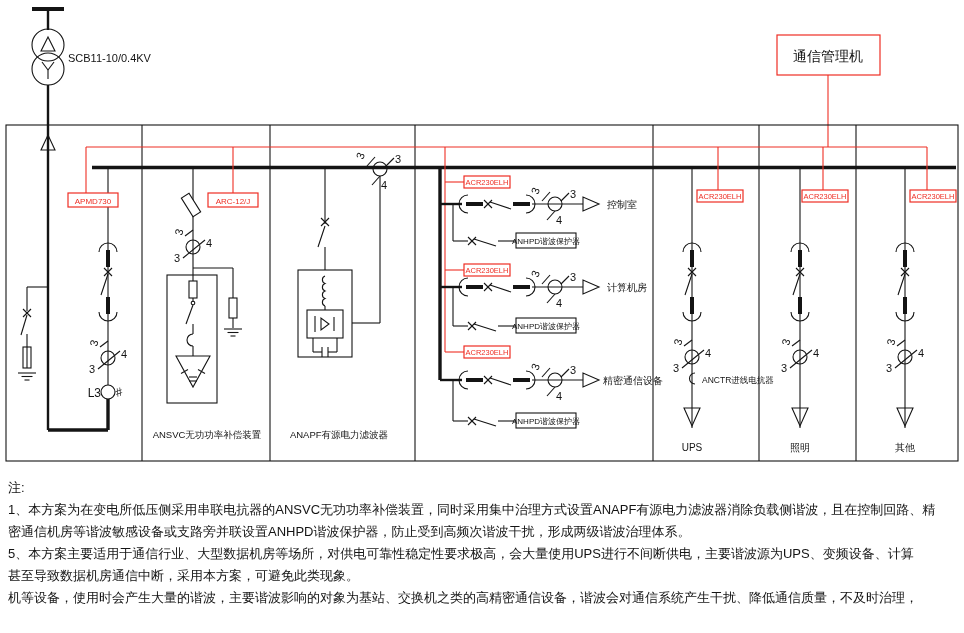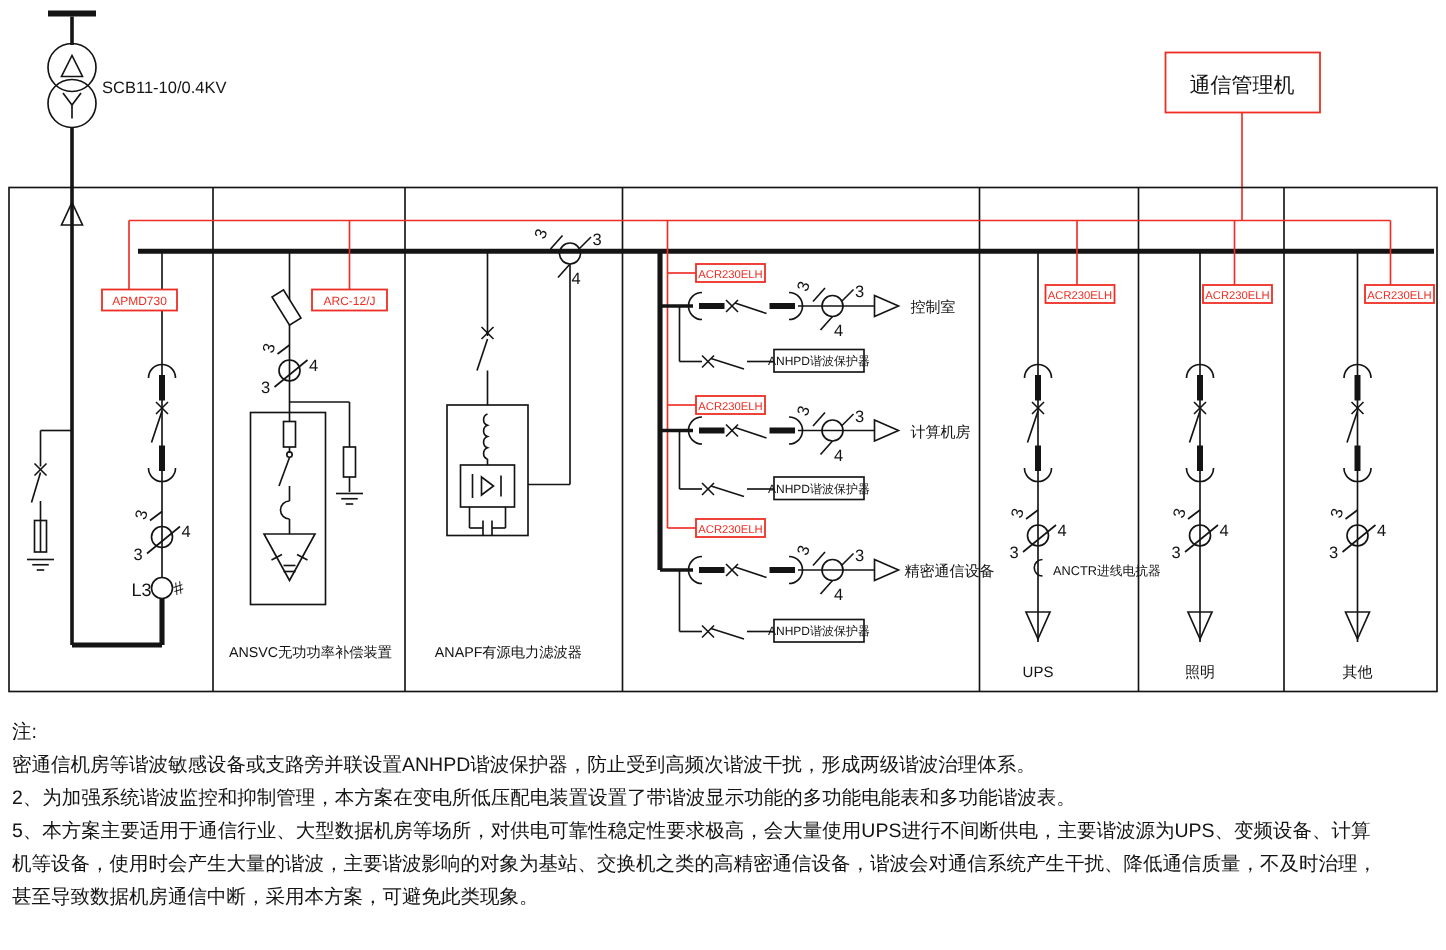--- a/index.html
+++ b/index.html
@@ -310,18 +310,18 @@
     <line class="k" x1="905" y1="167" x2="905" y2="408" stroke-width="1.4"></line>
     <use href="#brk-v" x="905" y="281"></use>
     <use href="#ct-v" x="905" y="357"></use>
     <use href="#arrow-down" x="905" y="408"></use>
     <text class="t" x="905" y="451" font-size="10" text-anchor="middle">其他</text>
   </g>
 </svg>
 
 <div class="notes">
   <div>注:</div>
+  <div>1、本方案为在变电所低压侧采用串联电抗器的ANSVC无功功率补偿装置，同时采用集中治理方式设置ANAPF有源电力滤波器消除负载侧谐波，且在控制回路、精</div>
   <div>密通信机房等谐波敏感设备或支路旁并联设置ANHPD谐波保护器，防止受到高频次谐波干扰，形成两级谐波治理体系。</div>
-  <div>2、为加强系统谐波监控和抑制管理，本方案在变电所低压配电装置设置了带谐波显示功能的多功能电能表和多功能谐波表。</div>
   <div>5、本方案主要适用于通信行业、大型数据机房等场所，对供电可靠性稳定性要求极高，会大量使用UPS进行不间断供电，主要谐波源为UPS、变频设备、计算</div>
+  <div>甚至导致数据机房通信中断，采用本方案，可避免此类现象。</div>
   <div>机等设备，使用时会产生大量的谐波，主要谐波影响的对象为基站、交换机之类的高精密通信设备，谐波会对通信系统产生干扰、降低通信质量，不及时治理，</div>
-  <div>甚至导致数据机房通信中断，采用本方案，可避免此类现象。</div>
 </div>
 
 </body></html>

